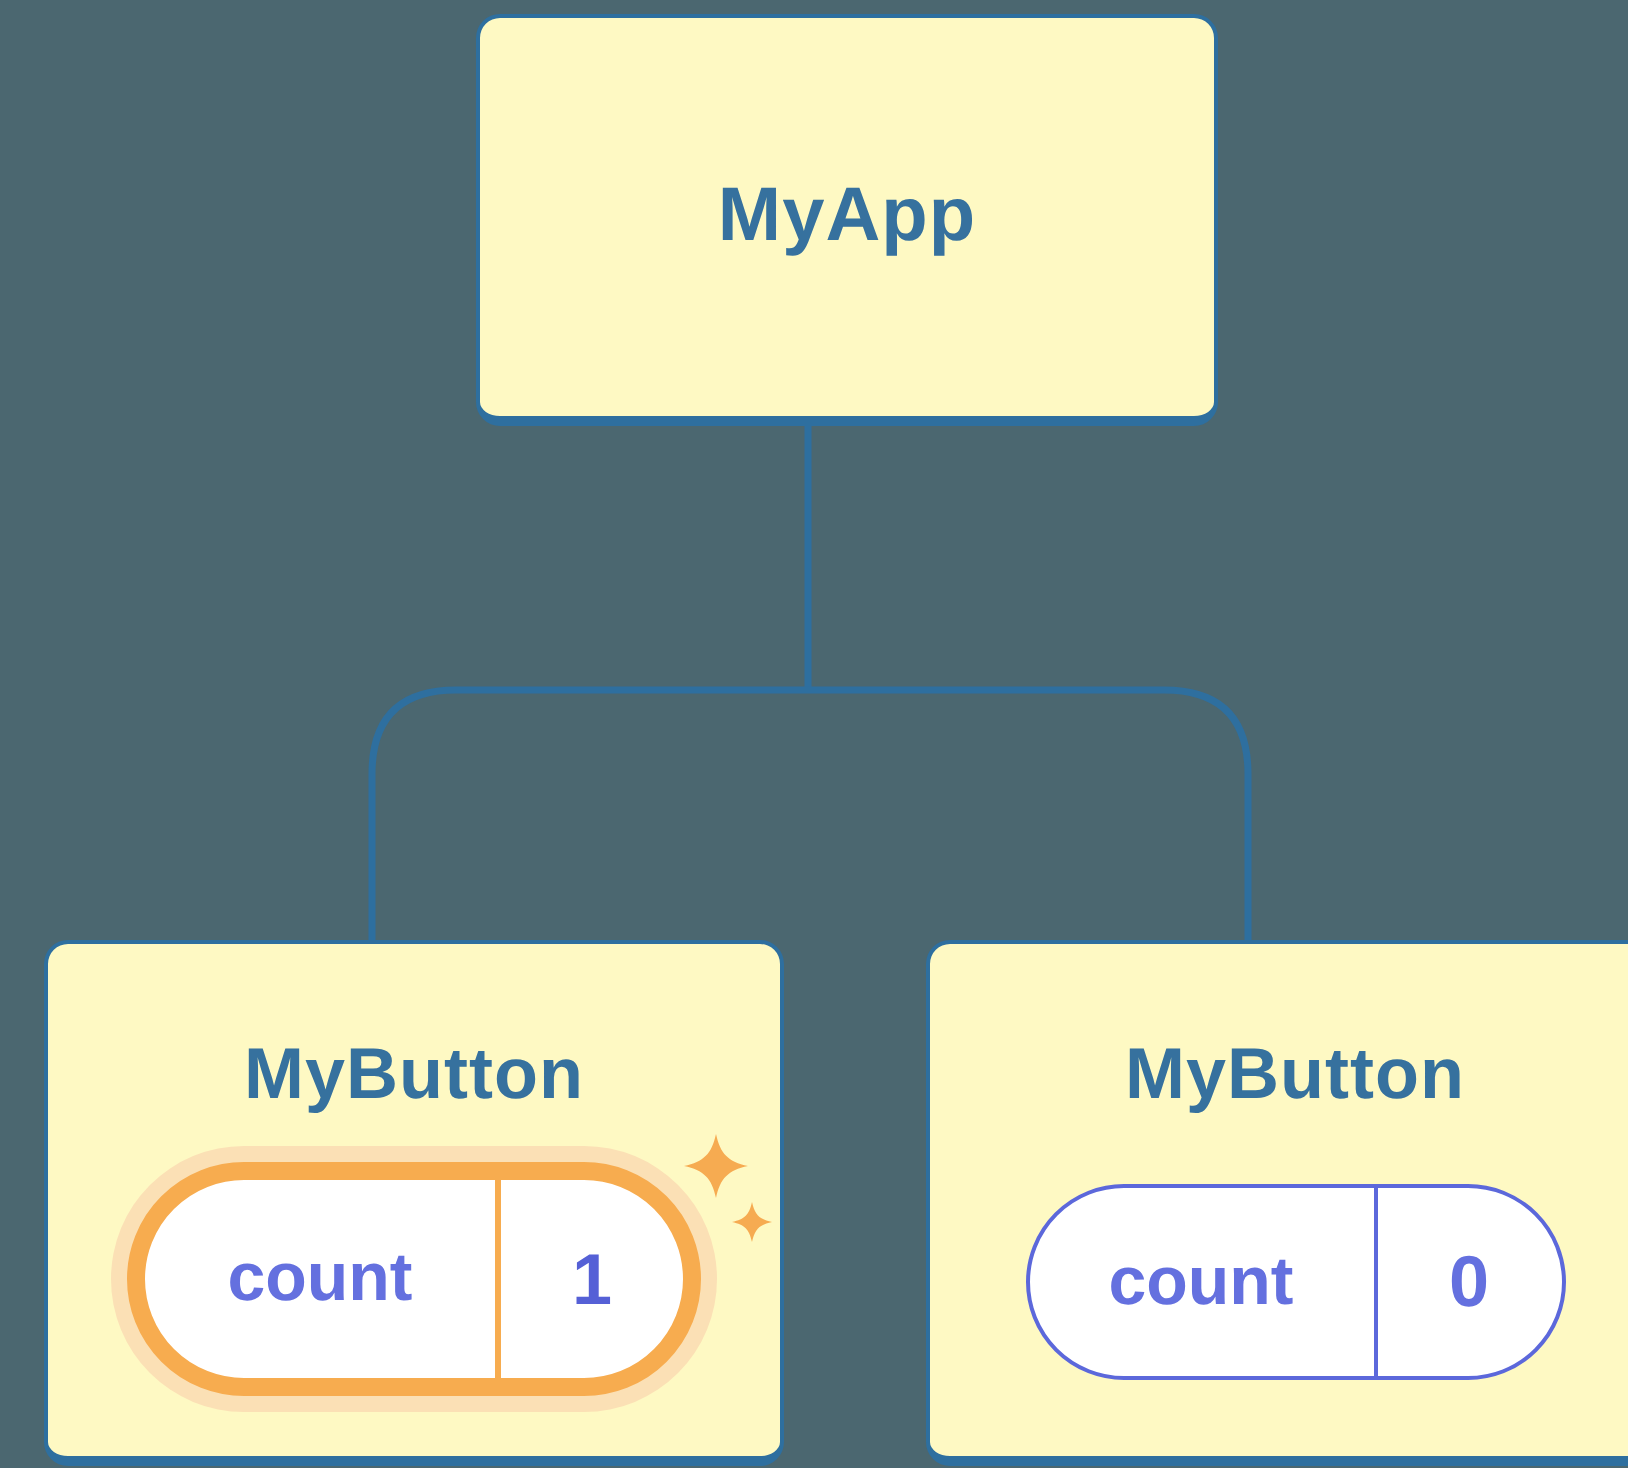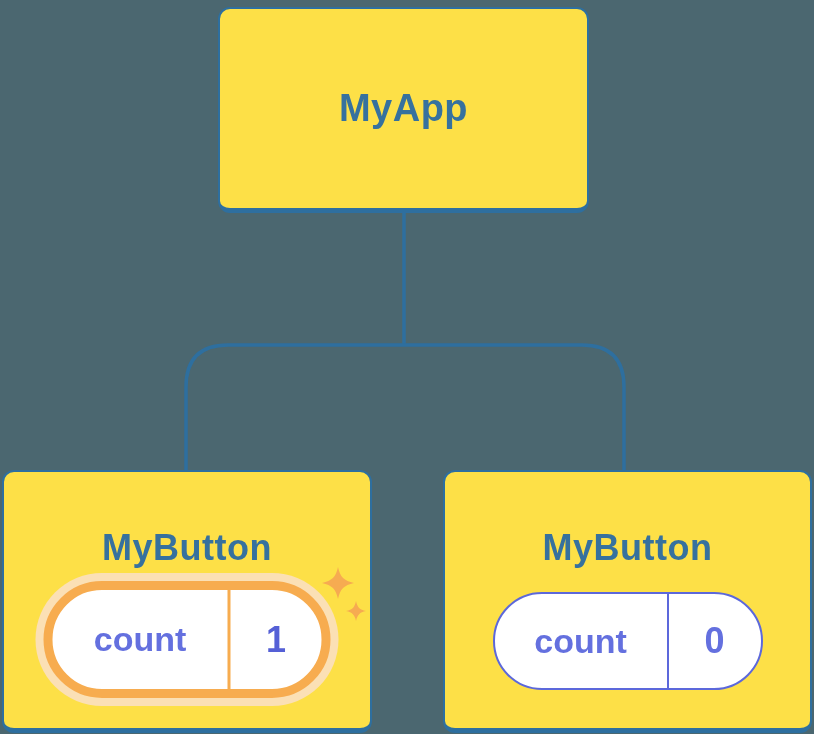--- a/index.html
+++ b/index.html
@@ -14,25 +14,26 @@
     background: #4B6770;
     overflow: hidden;
   }
   .connectors {
     position: absolute;
     left: 0; top: 0;
     width: 814px; height: 734px;
   }
   .card {
     position: absolute;
-    background: #fde047;
+    background: #fef9c3;
     border: 2.5px solid #2E6F9F;
     border-bottom-width: 5px;
     border-radius: 12px;
     box-sizing: border-box;
+    margin-left: 20px;
   }
   .card-root {
     left: 218px; top: 7px;
     width: 371px; height: 206px;
     display: flex; align-items: center; justify-content: center;
   }
   .card-child-left {
     left: 2px; top: 470px;
     width: 370px; height: 263px;
   }
@@ -42,21 +43,21 @@
   }
   .node-title {
     color: #36719E;
     font-weight: 700;
     font-size: 36px;
     letter-spacing: 0.5px;
   }
   .root-title { font-size: 38px; }
   .card-child .node-title {
     position: absolute;
-    top: 55px; left: 0; right: 0;
+    top: 44px; left: 0; right: 0;
     text-align: center;
   }
   .pill {
     position: absolute;
     left: 50%;
     transform: translateX(-50%);
     background: #ffffff;
     display: flex;
     align-items: stretch;
     box-sizing: border-box;

